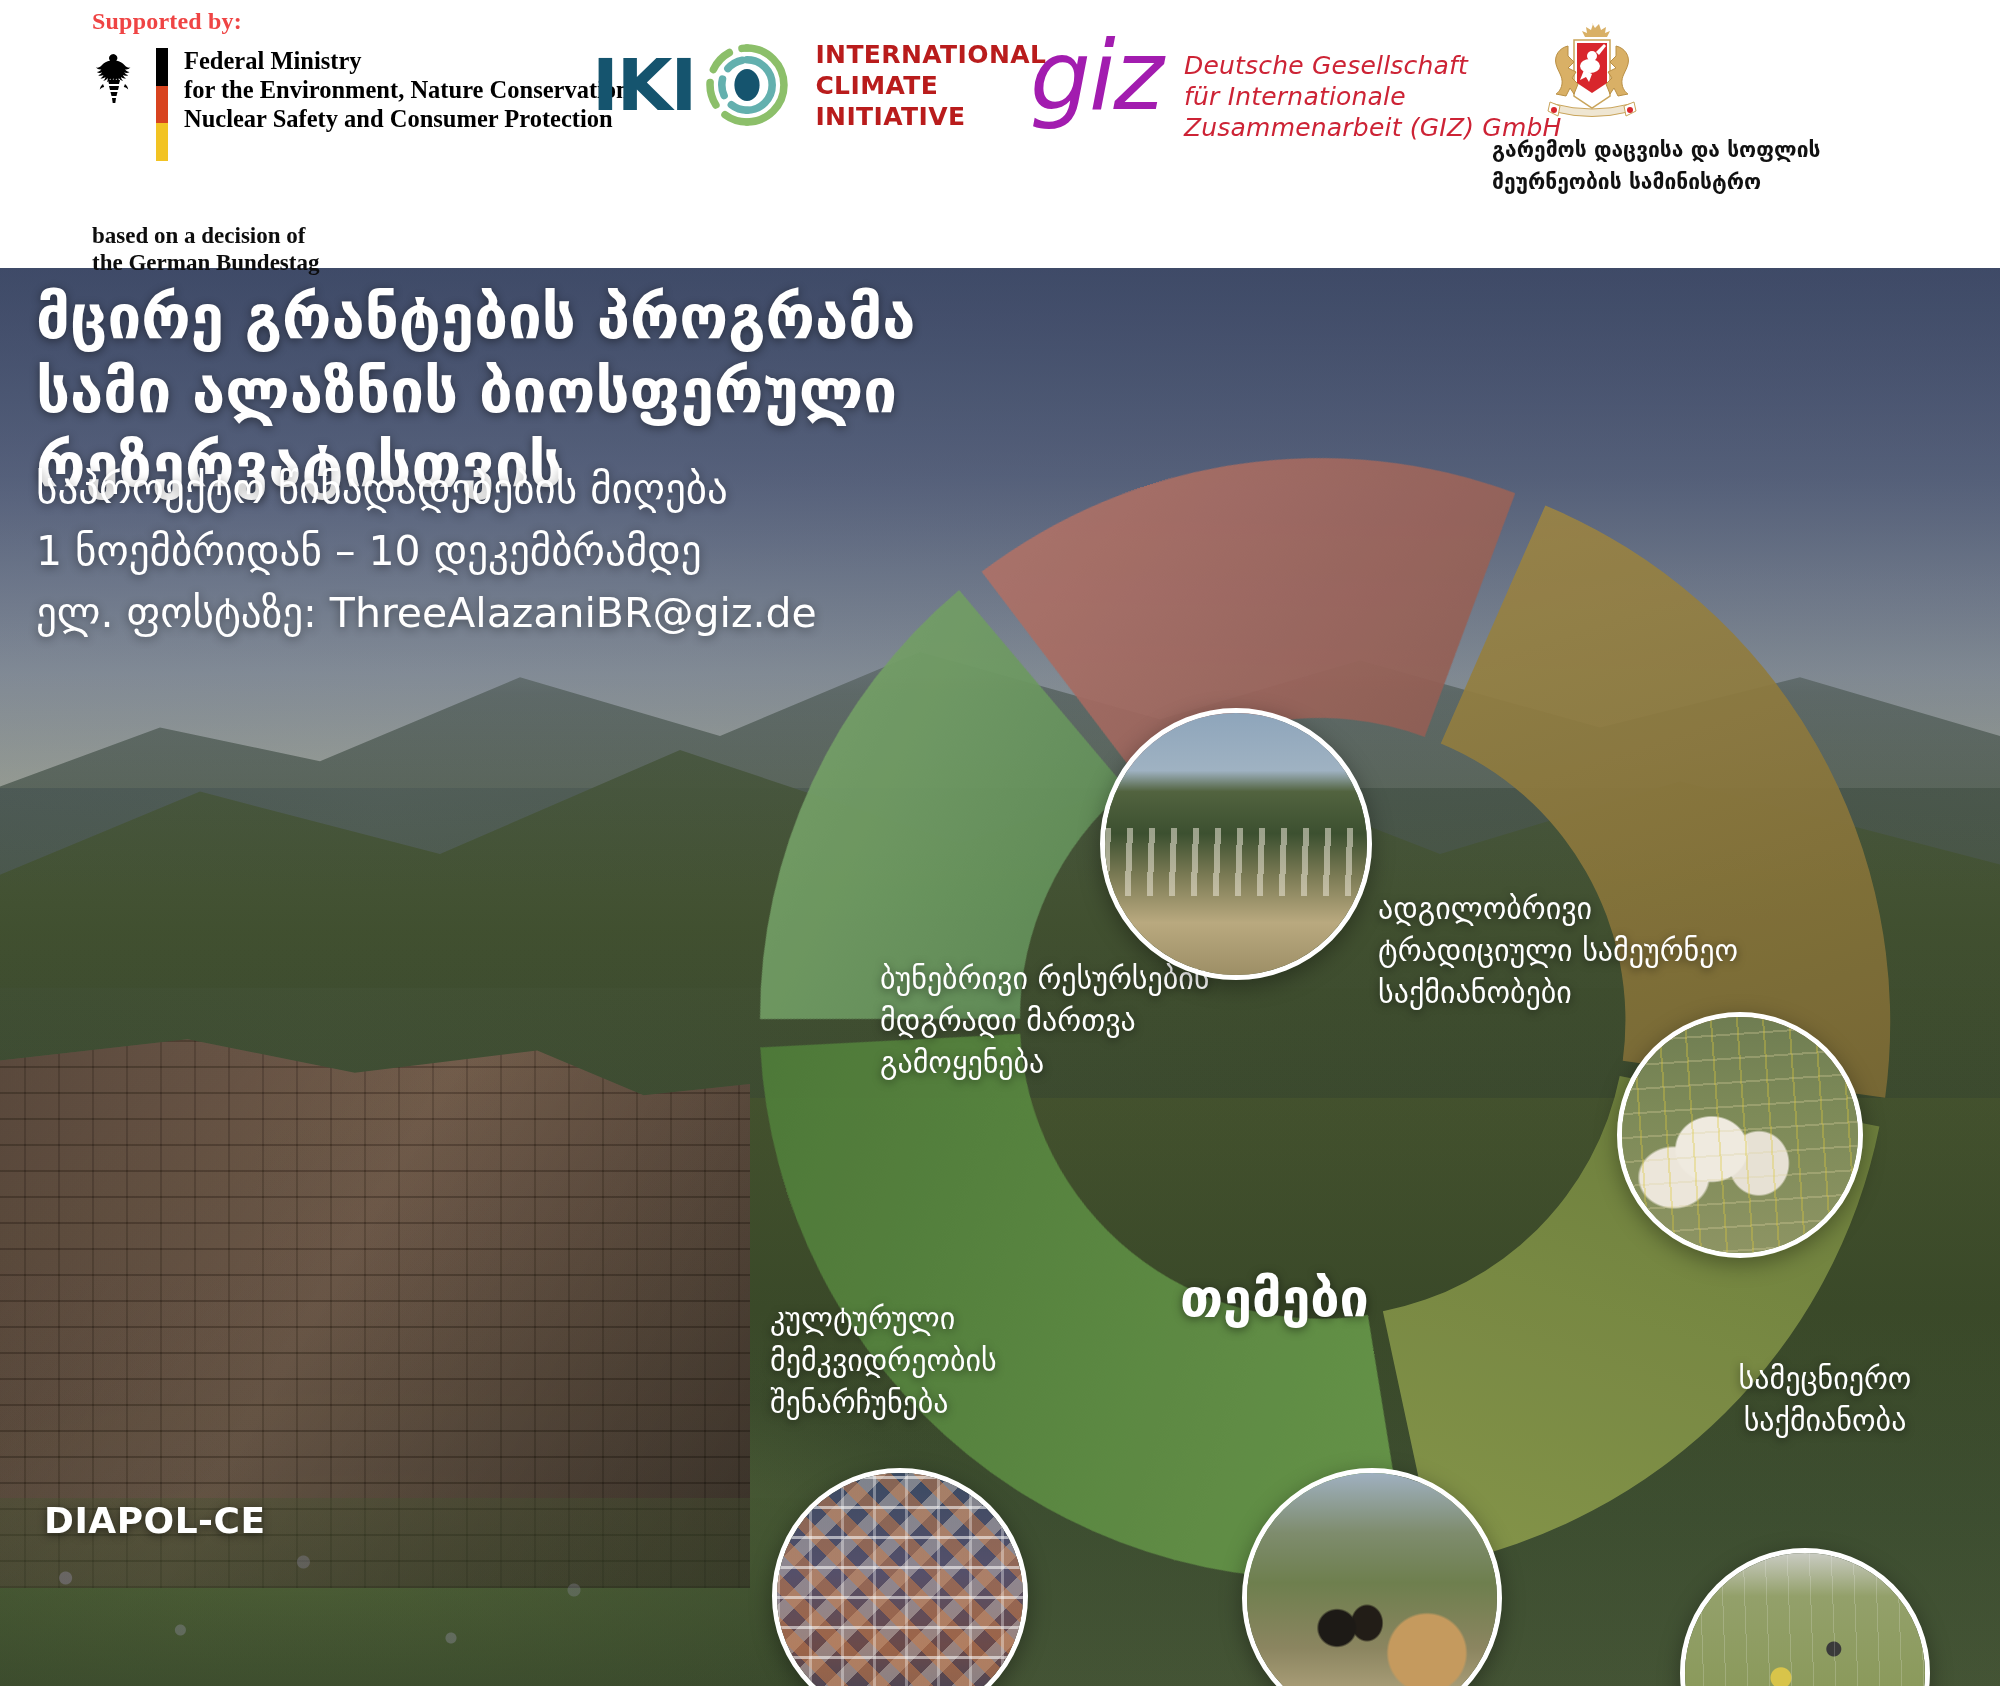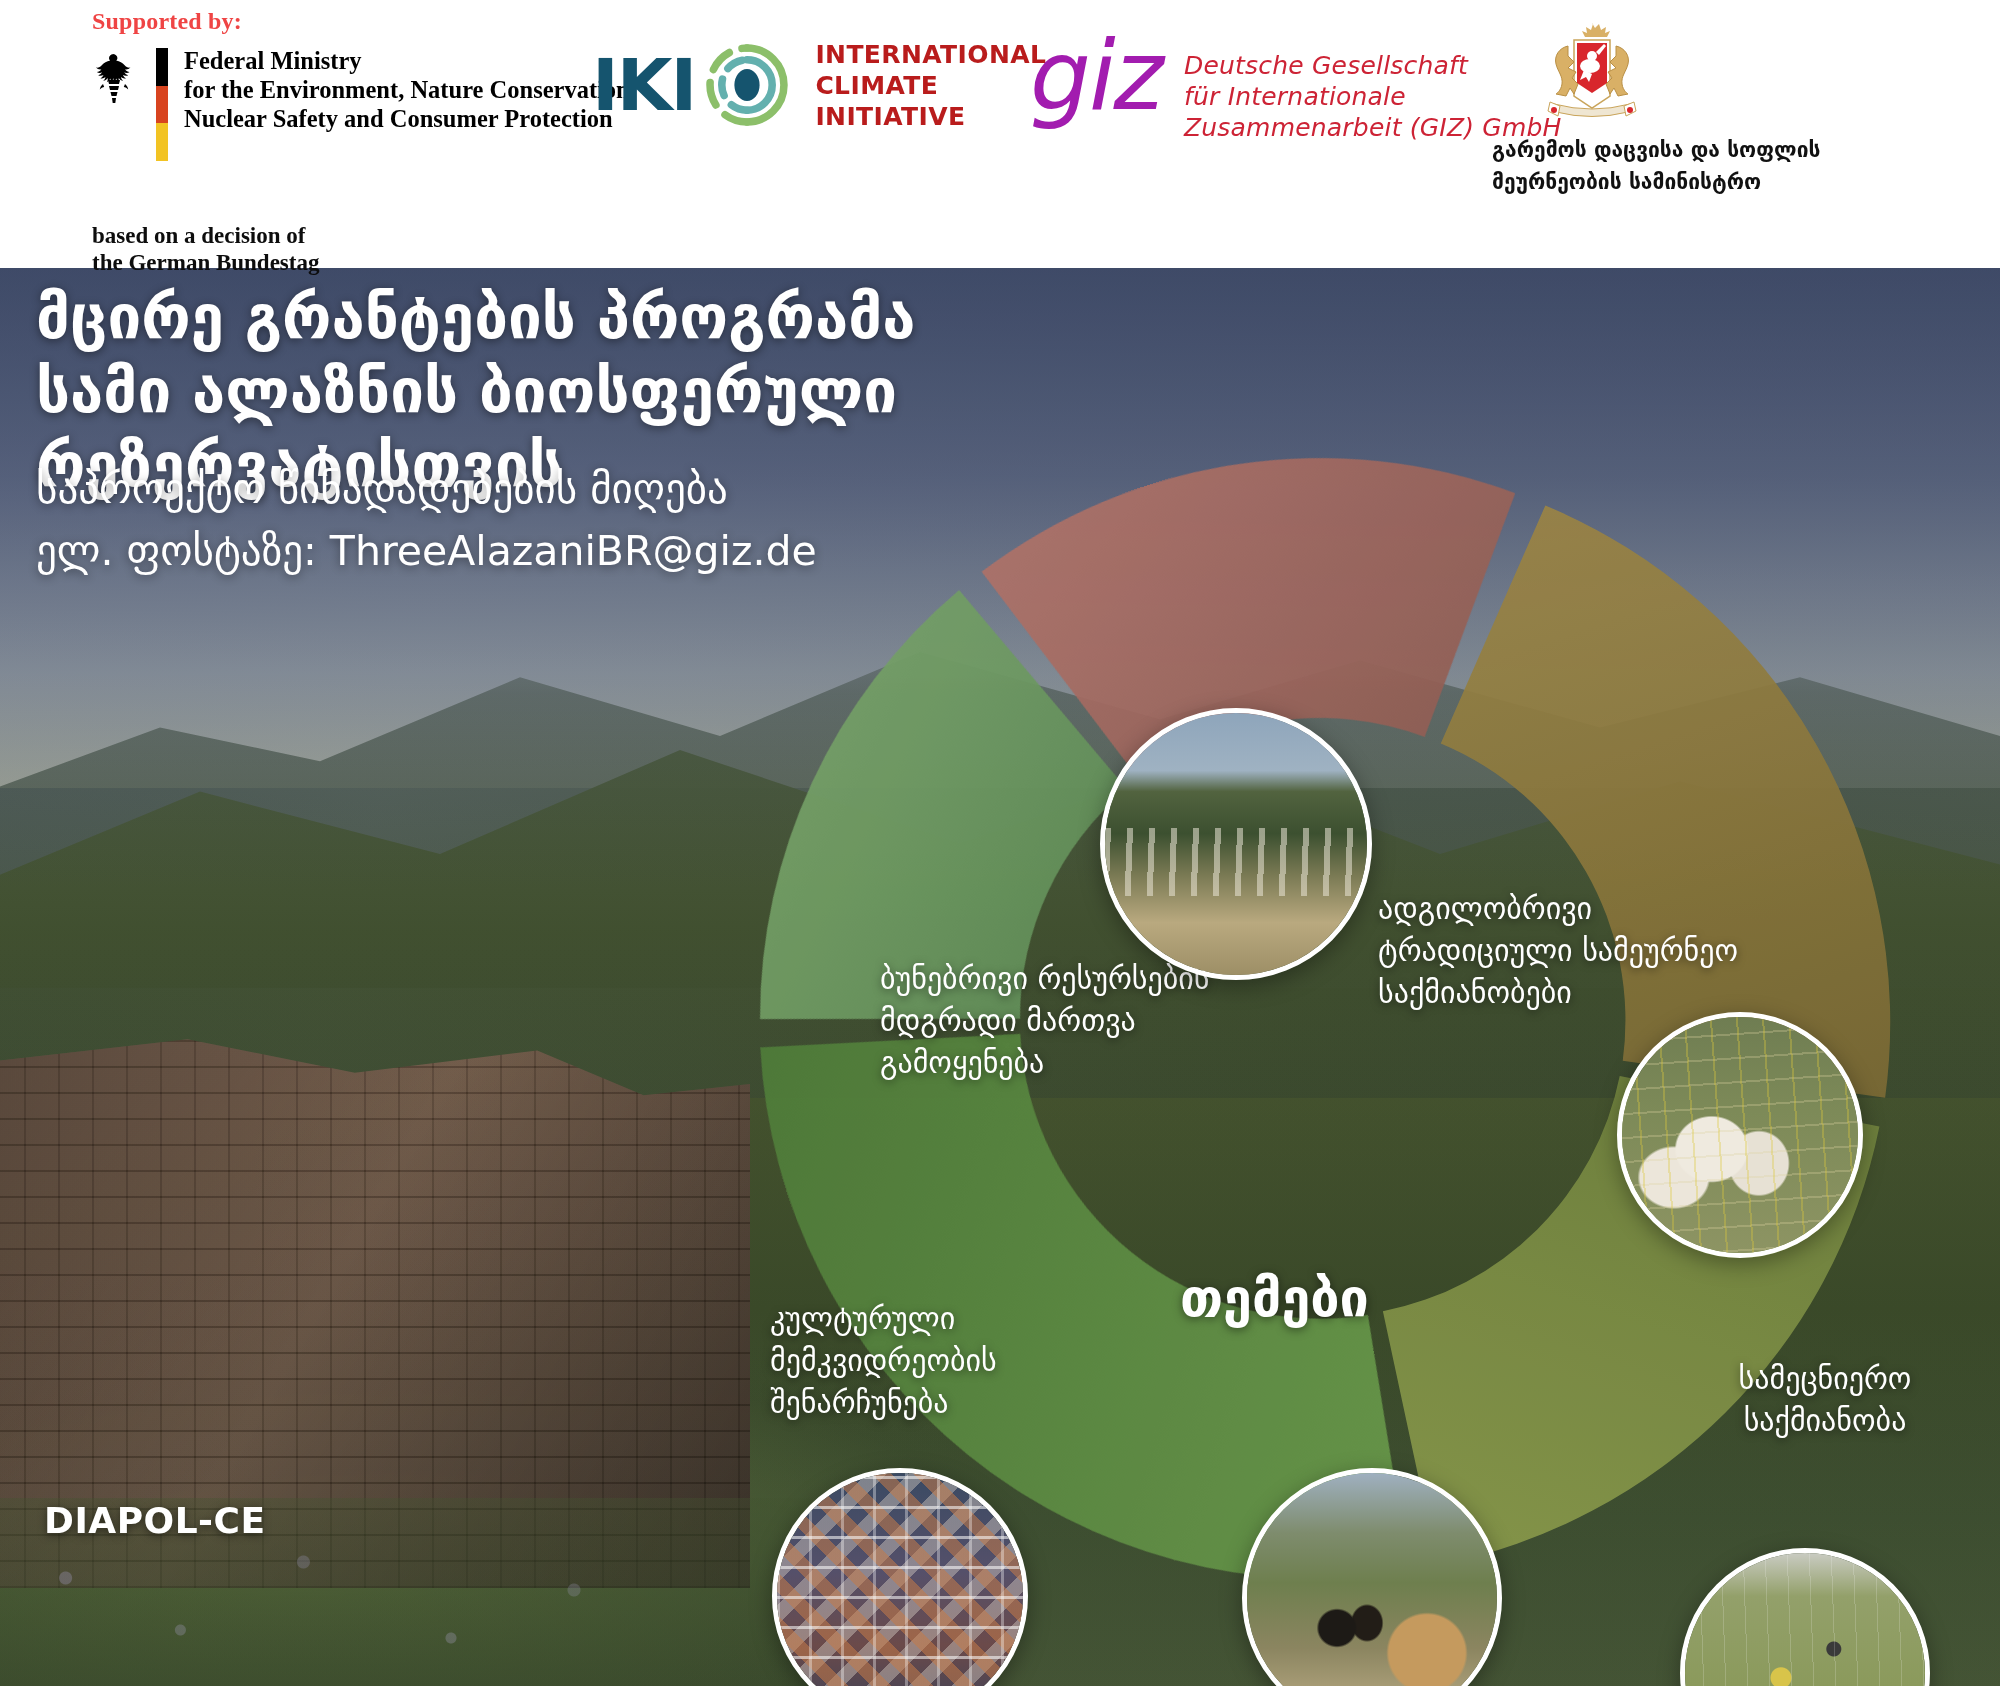--- a/index.html
+++ b/index.html
@@ -336,20 +336,21 @@
     <div class="bg-flowers"></div>
     <div class="poster-veil"></div>
 
     <div class="headline">
       <div>მცირე გრანტების პროგრამა</div>
       <div>სამი ალაზნის ბიოსფერული რეზერვატისთვის</div>
     </div>
 
     <div class="subline">
       <div>საპროექტო წინადადებების მიღება</div>
+      <div>1 ნოემბრიდან – 10 დეკემბრამდე</div>
       <div>ელ. ფოსტაზე: ThreeAlazaniBR@giz.de</div>
     </div>
 
     <div class="watermark">DIAPOL-CE</div>
 
     <div class="wheel">
       <svg width="1240" height="1360" viewBox="0 0 1240 1360">
         <defs>
           <linearGradient id="gNat" x1="0" y1="0" x2="1" y2="1">
             <stop offset="0%" stop-color="#7fa96f"></stop>

